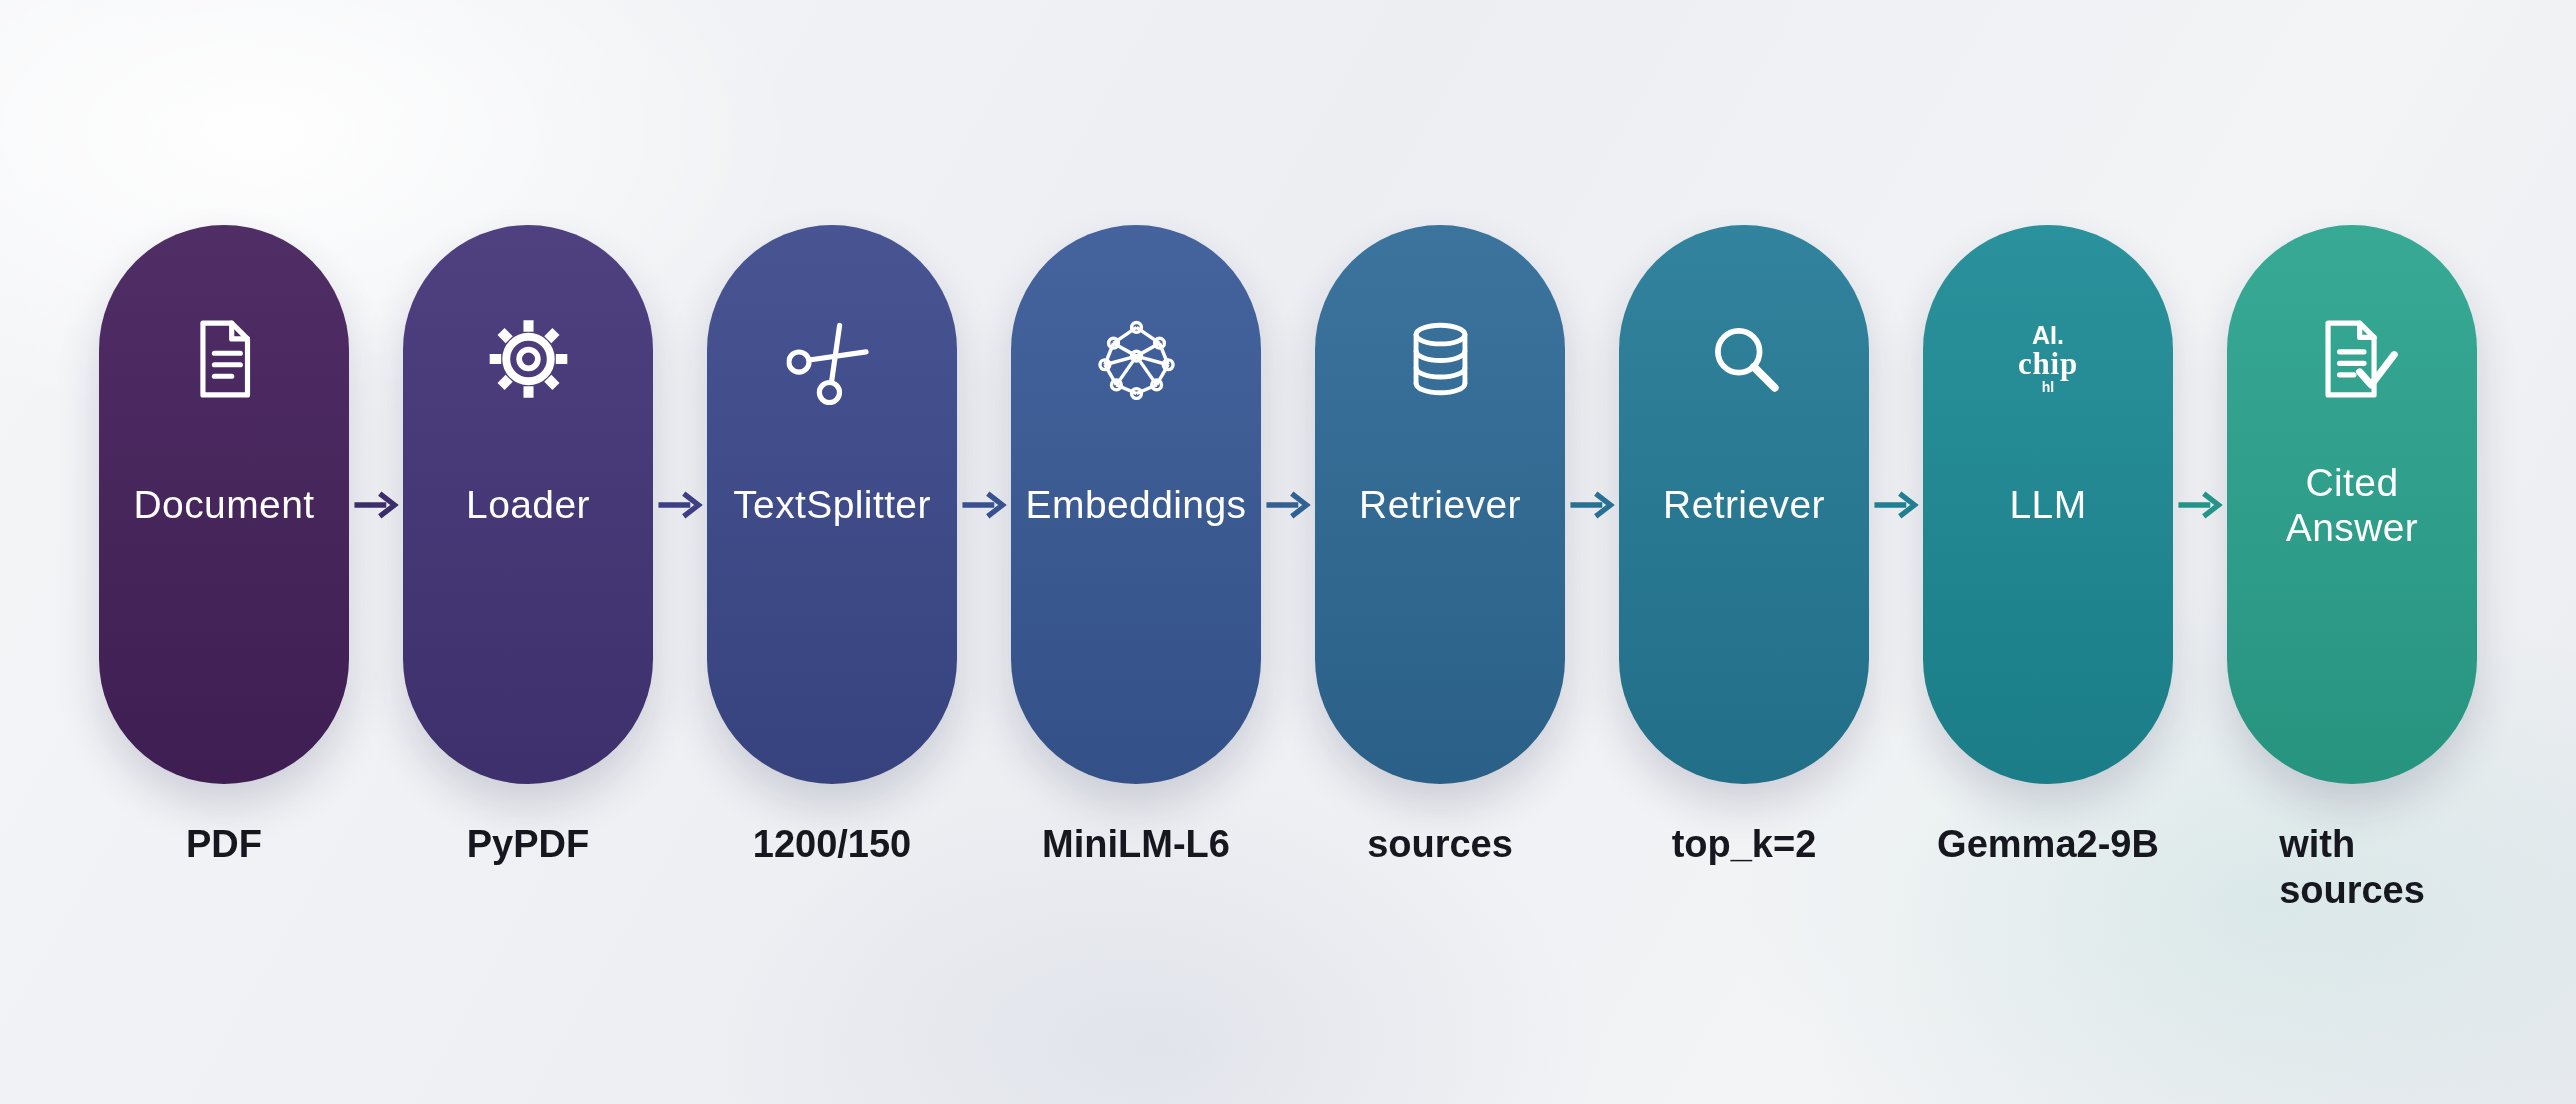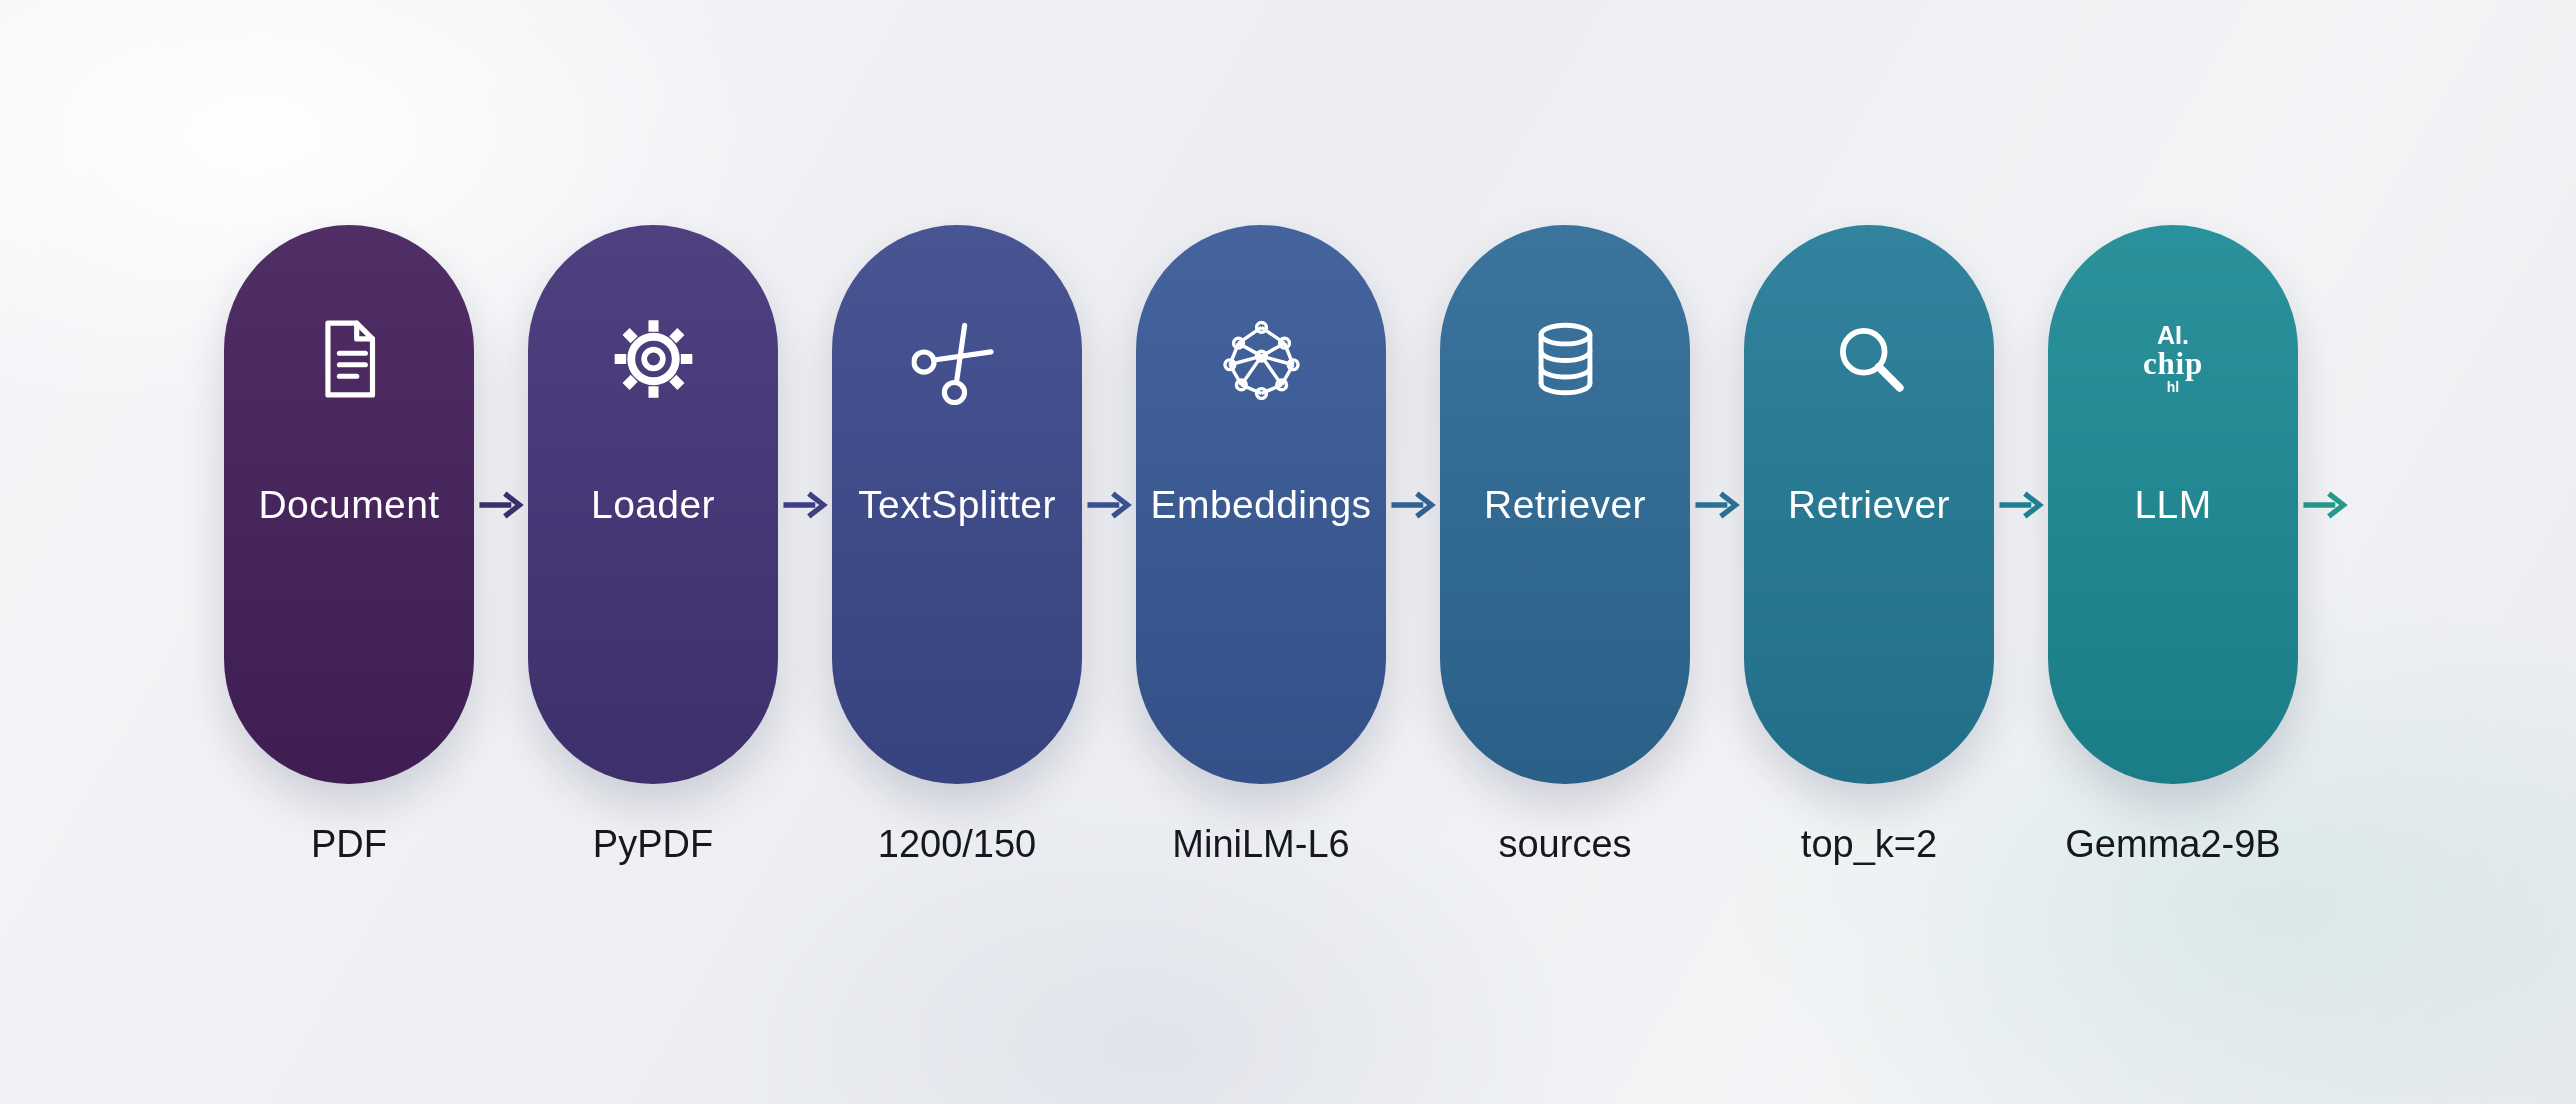--- a/index.html
+++ b/index.html
@@ -67,23 +67,22 @@
     font-size: 39px;
     font-weight: 500;
     letter-spacing: 0.4px;
     line-height: 1.16;
     white-space: pre-line;
   }
 
   .sublabel {
     margin-top: 38px;
     font-size: 38px;
-    font-weight: 400;
+    font-weight: 700;
     color: #17171f;
-    text-align: center;
     line-height: 1.2;
     white-space: pre-line;
   }
 
   .arrow {
     width: 54px;
     height: 559px;
     display: flex;
     align-items: center;
     justify-content: center;
@@ -283,15 +282,33 @@
     <div class="sublabel">Gemma2-9B</div>
   </div>
 
   <div class="arrow" style="color: rgb(37, 154, 141);">
     <svg viewBox="0 0 60 44" fill="none" stroke="currentColor" stroke-width="6.5">
       <line x1="3" y1="22" x2="42" y2="22"></line>
       <path d="M34 8 L52 22 L34 36"></path>
     </svg>
   </div>
 
+  <div class="node-col">
+    <div class="pill" style="background-color: rgb(43, 164, 142);">
+      <div class="icon-wrap">
+        <svg viewBox="0 0 64 64" fill="none" stroke="currentColor" stroke-width="3.6" stroke-linecap="round" stroke-linejoin="round">
+          <path d="M15 7 h22 l10 10 v40 H15 z"></path>
+          <path d="M37 7 v10 h10"></path>
+          <line x1="23" y1="27" x2="40" y2="27"></line>
+          <line x1="23" y1="35" x2="40" y2="35"></line>
+          <line x1="23" y1="43" x2="33" y2="43"></line>
+          <path d="M37 41 l8 9 L61 29" stroke-width="5"></path>
+        </svg>
+      </div>
+      <div class="label">Cited
+Answer</div>
+    </div>
+    <div class="sublabel">with
+sources</div>
+  </div>
 
 </div>
 
 
 </body></html>

